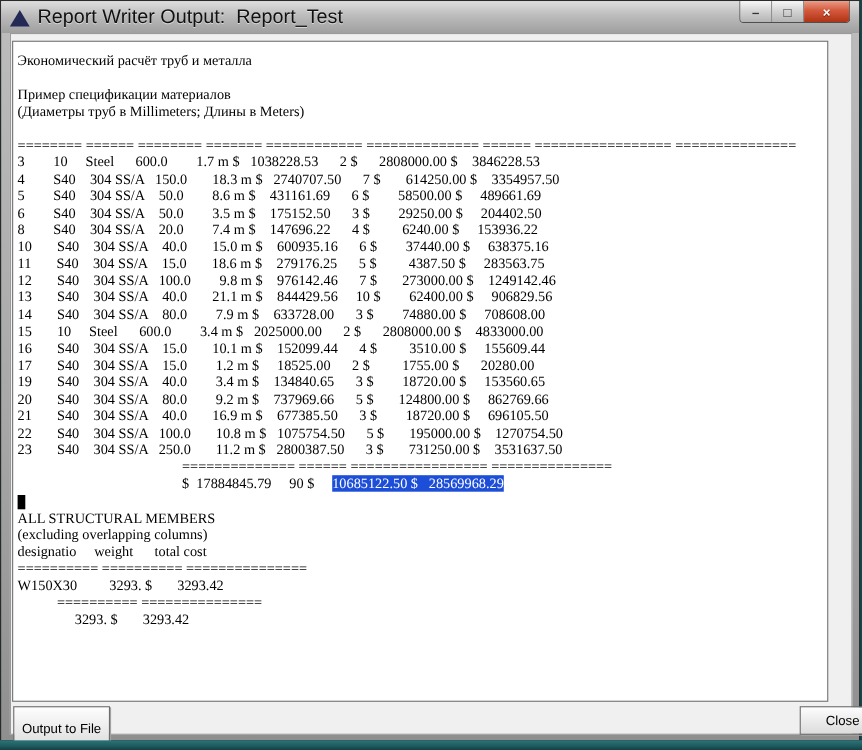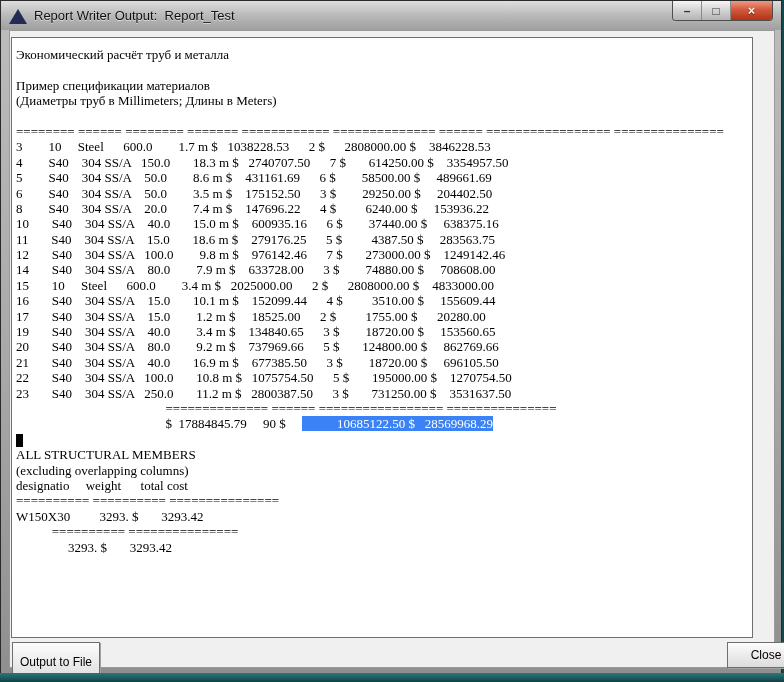--- a/index.html
+++ b/index.html
@@ -21,21 +21,21 @@
   .titlebar{
     height:29px;display:flex;align-items:center;padding:0 6px;position:relative;
     background:linear-gradient(180deg,#dedede 0%,#bcbcbc 45%,#9f9f9f 100%);
   }
   .app-icon{
     width:0;height:0;margin:2px 7px 0 2px;
     border-left:9px solid transparent;border-right:9px solid transparent;
     border-bottom:15px solid #232a56;
   }
   .title{
-    font-size:13px;color:#111;white-space:pre;
+    font-size:18px;color:#111;white-space:pre;
     text-shadow:0 1px 0 rgba(255,255,255,.55);
   }
   .win-controls{
     position:absolute;top:0;right:8px;display:flex;height:19px;
     border:1px solid #4e4e4e;border-top:none;border-radius:0 0 4px 4px;overflow:hidden;
   }
   .ctrl{
     width:29px;height:19px;display:flex;align-items:center;justify-content:center;
     font-size:12px;font-weight:bold;color:#333;cursor:default;
     background:linear-gradient(180deg,#f6f6f6 0%,#d2d2d2 50%,#b4b4b4 100%);
@@ -54,21 +54,21 @@
     position:absolute;left:1px;top:6px;width:742px;height:601px;
     background:#ffffff;border:1px solid #6f6f6f;
     box-sizing:border-box;overflow:hidden;
     padding:9px 0 0 4px;
   }
   #report-content{
     font-family:Liberation Serif, serif;
     font-size:13px;line-height:15.4px;color:#000;
   }
   .line{white-space:pre;height:15.4px;}
-  .selected{background:#3b82f6;color:#ffffff;padding-left:35px;}
+  .selected{background:#1d4ed8;color:#ffffff;}
   .cursor{background:#000000;color:#000000;display:inline-block;width:7px;height:13px;vertical-align:middle;}
   .btn{
     position:absolute;display:flex;align-items:center;justify-content:center;
     font-size:12px;color:#000;cursor:default;box-sizing:border-box;
     background:linear-gradient(180deg,#fdfdfd 0%,#ececec 50%,#dcdcdc 100%);
     border:1px solid #6e6e6e;box-shadow:1px 1px 0 #a2a2a2;
   }
   .btn-output{left:2px;top:611px;width:88px;height:40px;}
   .btn-close{left:717px;top:611px;width:78px;height:26px;}
 </style>
@@ -95,20 +95,21 @@
           <div class="line"></div>
           <div class="line">======== ====== ======== ======= ============ ============== ====== ================= ===============</div>
           <div class="line">3        10     Steel      600.0        1.7 m $   1038228.53      2 $      2808000.00 $    3846228.53</div>
           <div class="line">4        S40    304 SS/A   150.0       18.3 m $   2740707.50      7 $       614250.00 $    3354957.50</div>
           <div class="line">5        S40    304 SS/A    50.0        8.6 m $    431161.69      6 $        58500.00 $     489661.69</div>
           <div class="line">6        S40    304 SS/A    50.0        3.5 m $    175152.50      3 $        29250.00 $     204402.50</div>
           <div class="line">8        S40    304 SS/A    20.0        7.4 m $    147696.22      4 $         6240.00 $     153936.22</div>
           <div class="line">10       S40    304 SS/A    40.0       15.0 m $    600935.16      6 $        37440.00 $     638375.16</div>
           <div class="line">11       S40    304 SS/A    15.0       18.6 m $    279176.25      5 $         4387.50 $     283563.75</div>
           <div class="line">12       S40    304 SS/A   100.0        9.8 m $    976142.46      7 $       273000.00 $    1249142.46</div>
+          <div class="line">13       S40    304 SS/A    40.0       21.1 m $    844429.56     10 $        62400.00 $     906829.56</div>
           <div class="line">14       S40    304 SS/A    80.0        7.9 m $    633728.00      3 $        74880.00 $     708608.00</div>
           <div class="line">15       10     Steel      600.0        3.4 m $   2025000.00      2 $      2808000.00 $    4833000.00</div>
           <div class="line">16       S40    304 SS/A    15.0       10.1 m $    152099.44      4 $         3510.00 $     155609.44</div>
           <div class="line">17       S40    304 SS/A    15.0        1.2 m $     18525.00      2 $         1755.00 $      20280.00</div>
           <div class="line">19       S40    304 SS/A    40.0        3.4 m $    134840.65      3 $        18720.00 $     153560.65</div>
           <div class="line">20       S40    304 SS/A    80.0        9.2 m $    737969.66      5 $       124800.00 $     862769.66</div>
           <div class="line">21       S40    304 SS/A    40.0       16.9 m $    677385.50      3 $        18720.00 $     696105.50</div>
           <div class="line">22       S40    304 SS/A   100.0       10.8 m $   1075754.50      5 $       195000.00 $    1270754.50</div>
           <div class="line">23       S40    304 SS/A   250.0       11.2 m $   2800387.50      3 $       731250.00 $    3531637.50</div>
           <div class="line">                                              ============== ====== ================= ===============</div>

